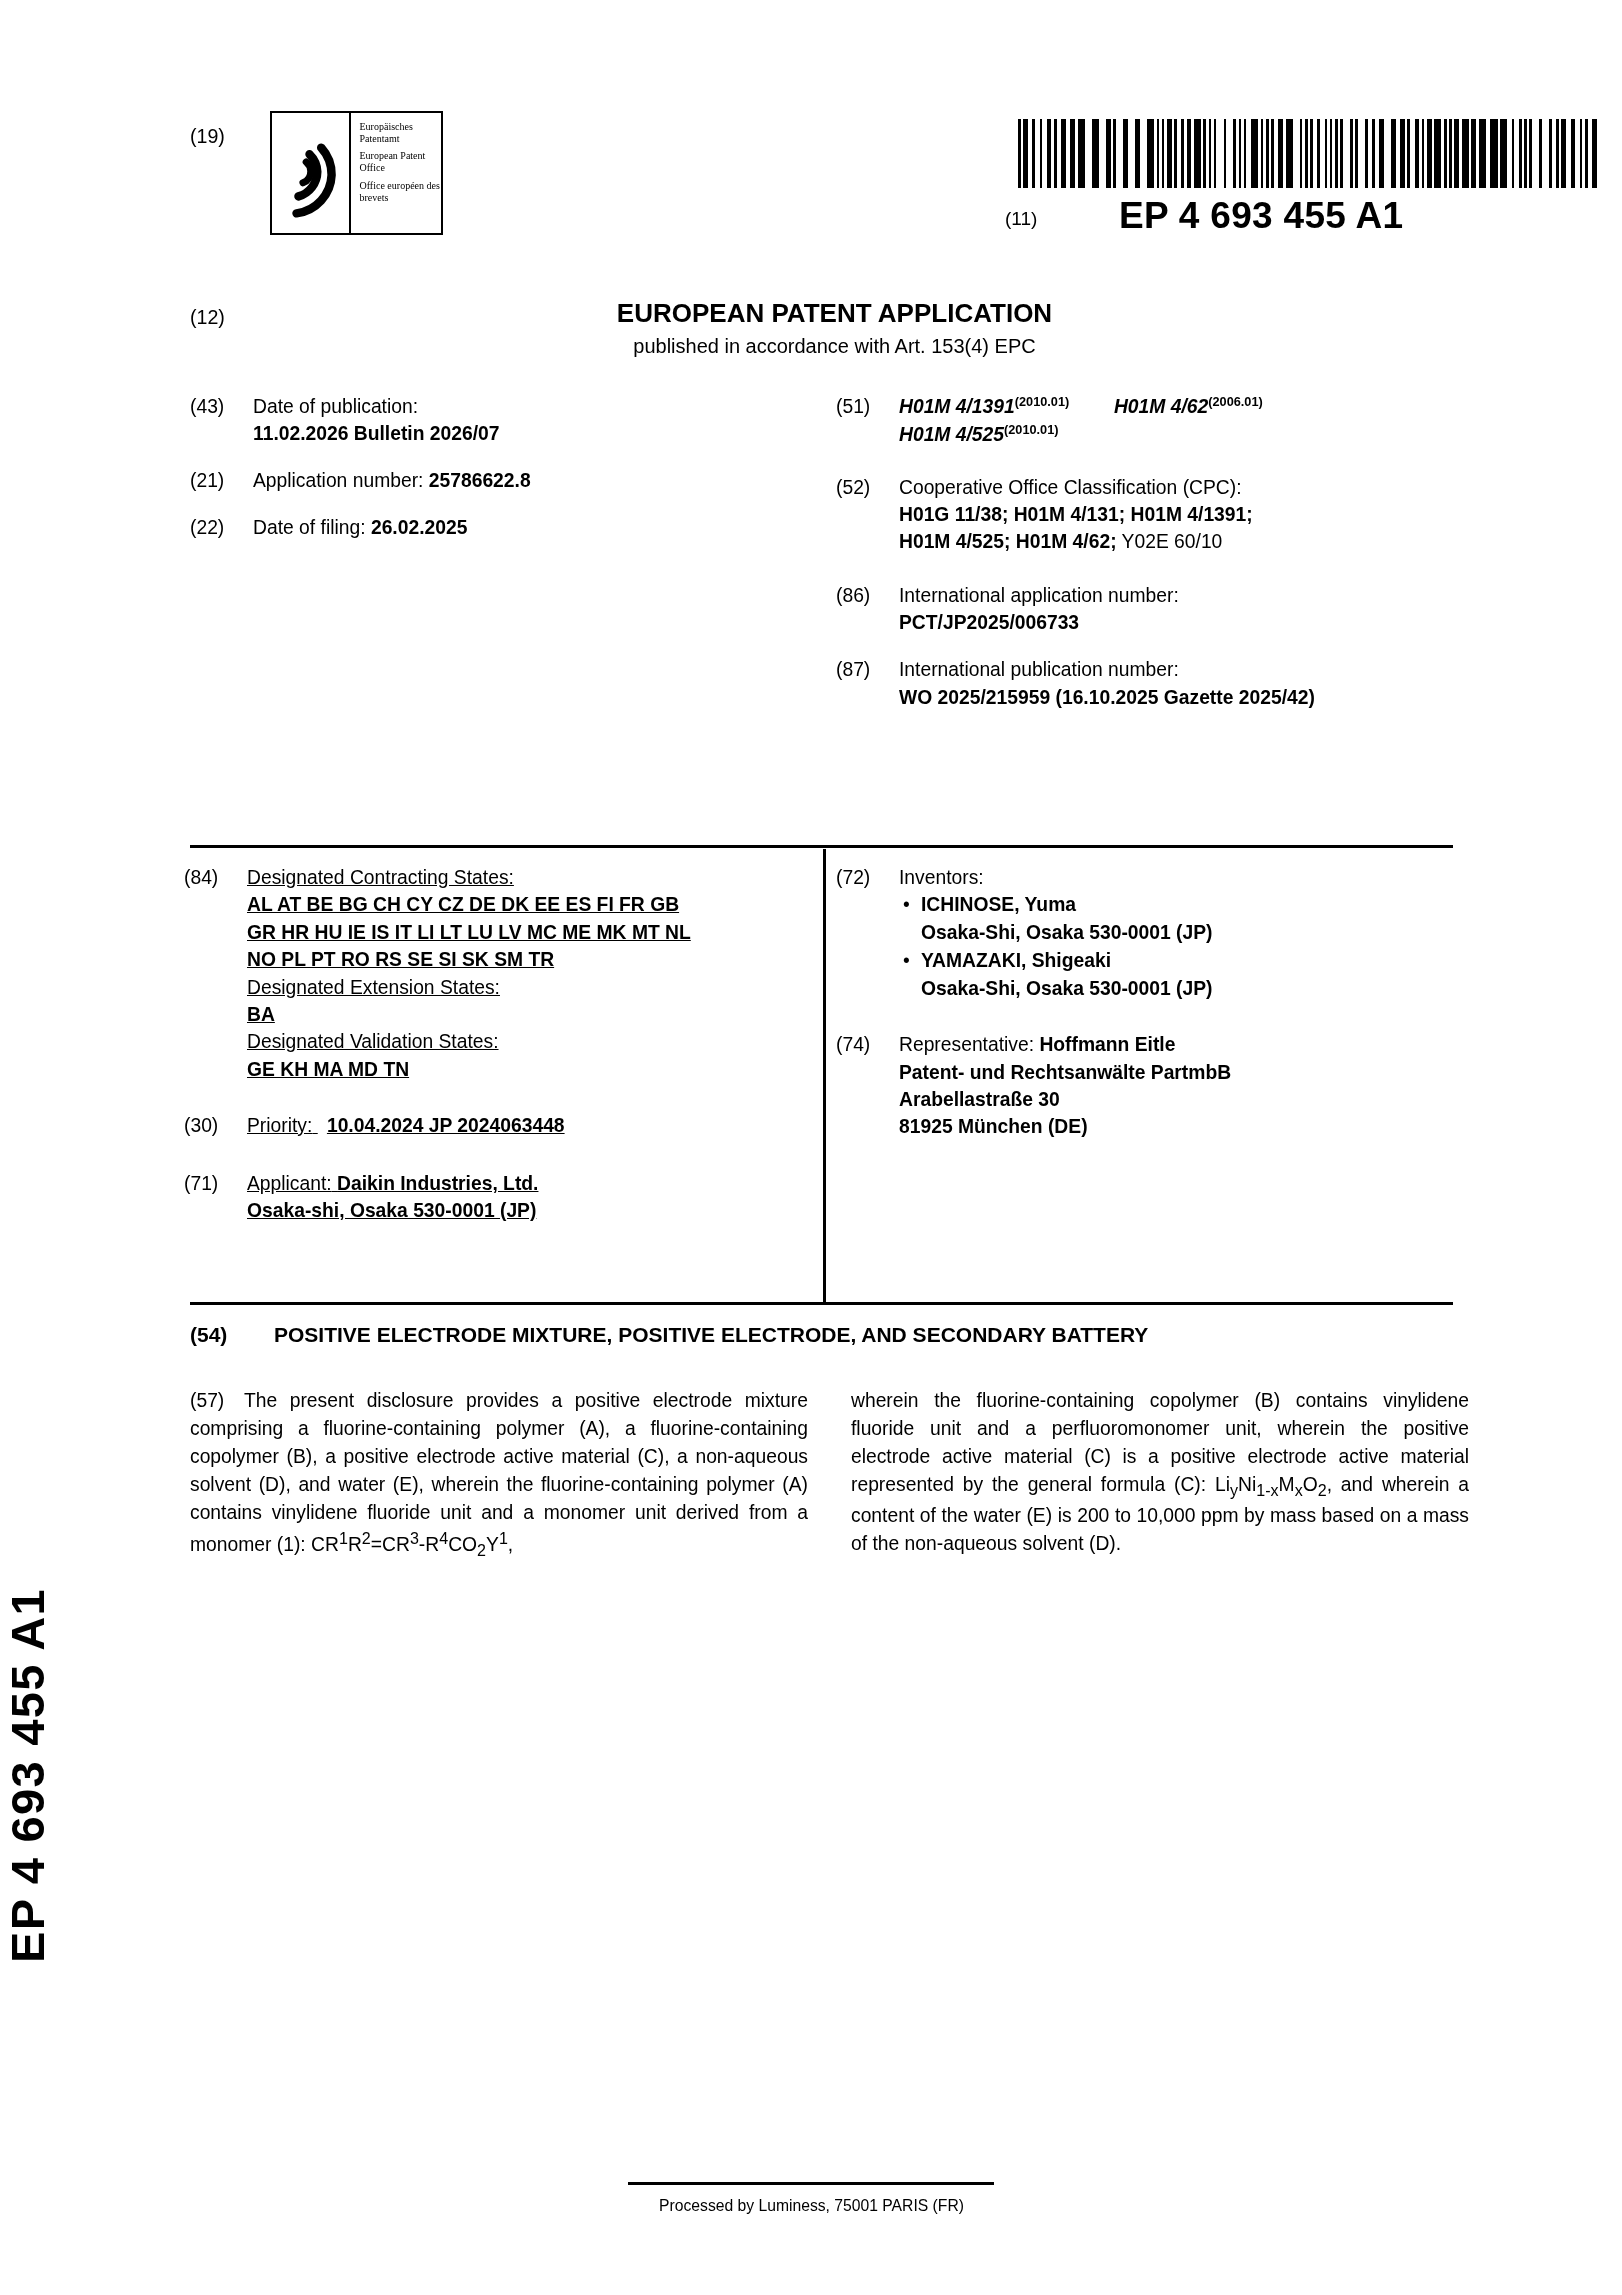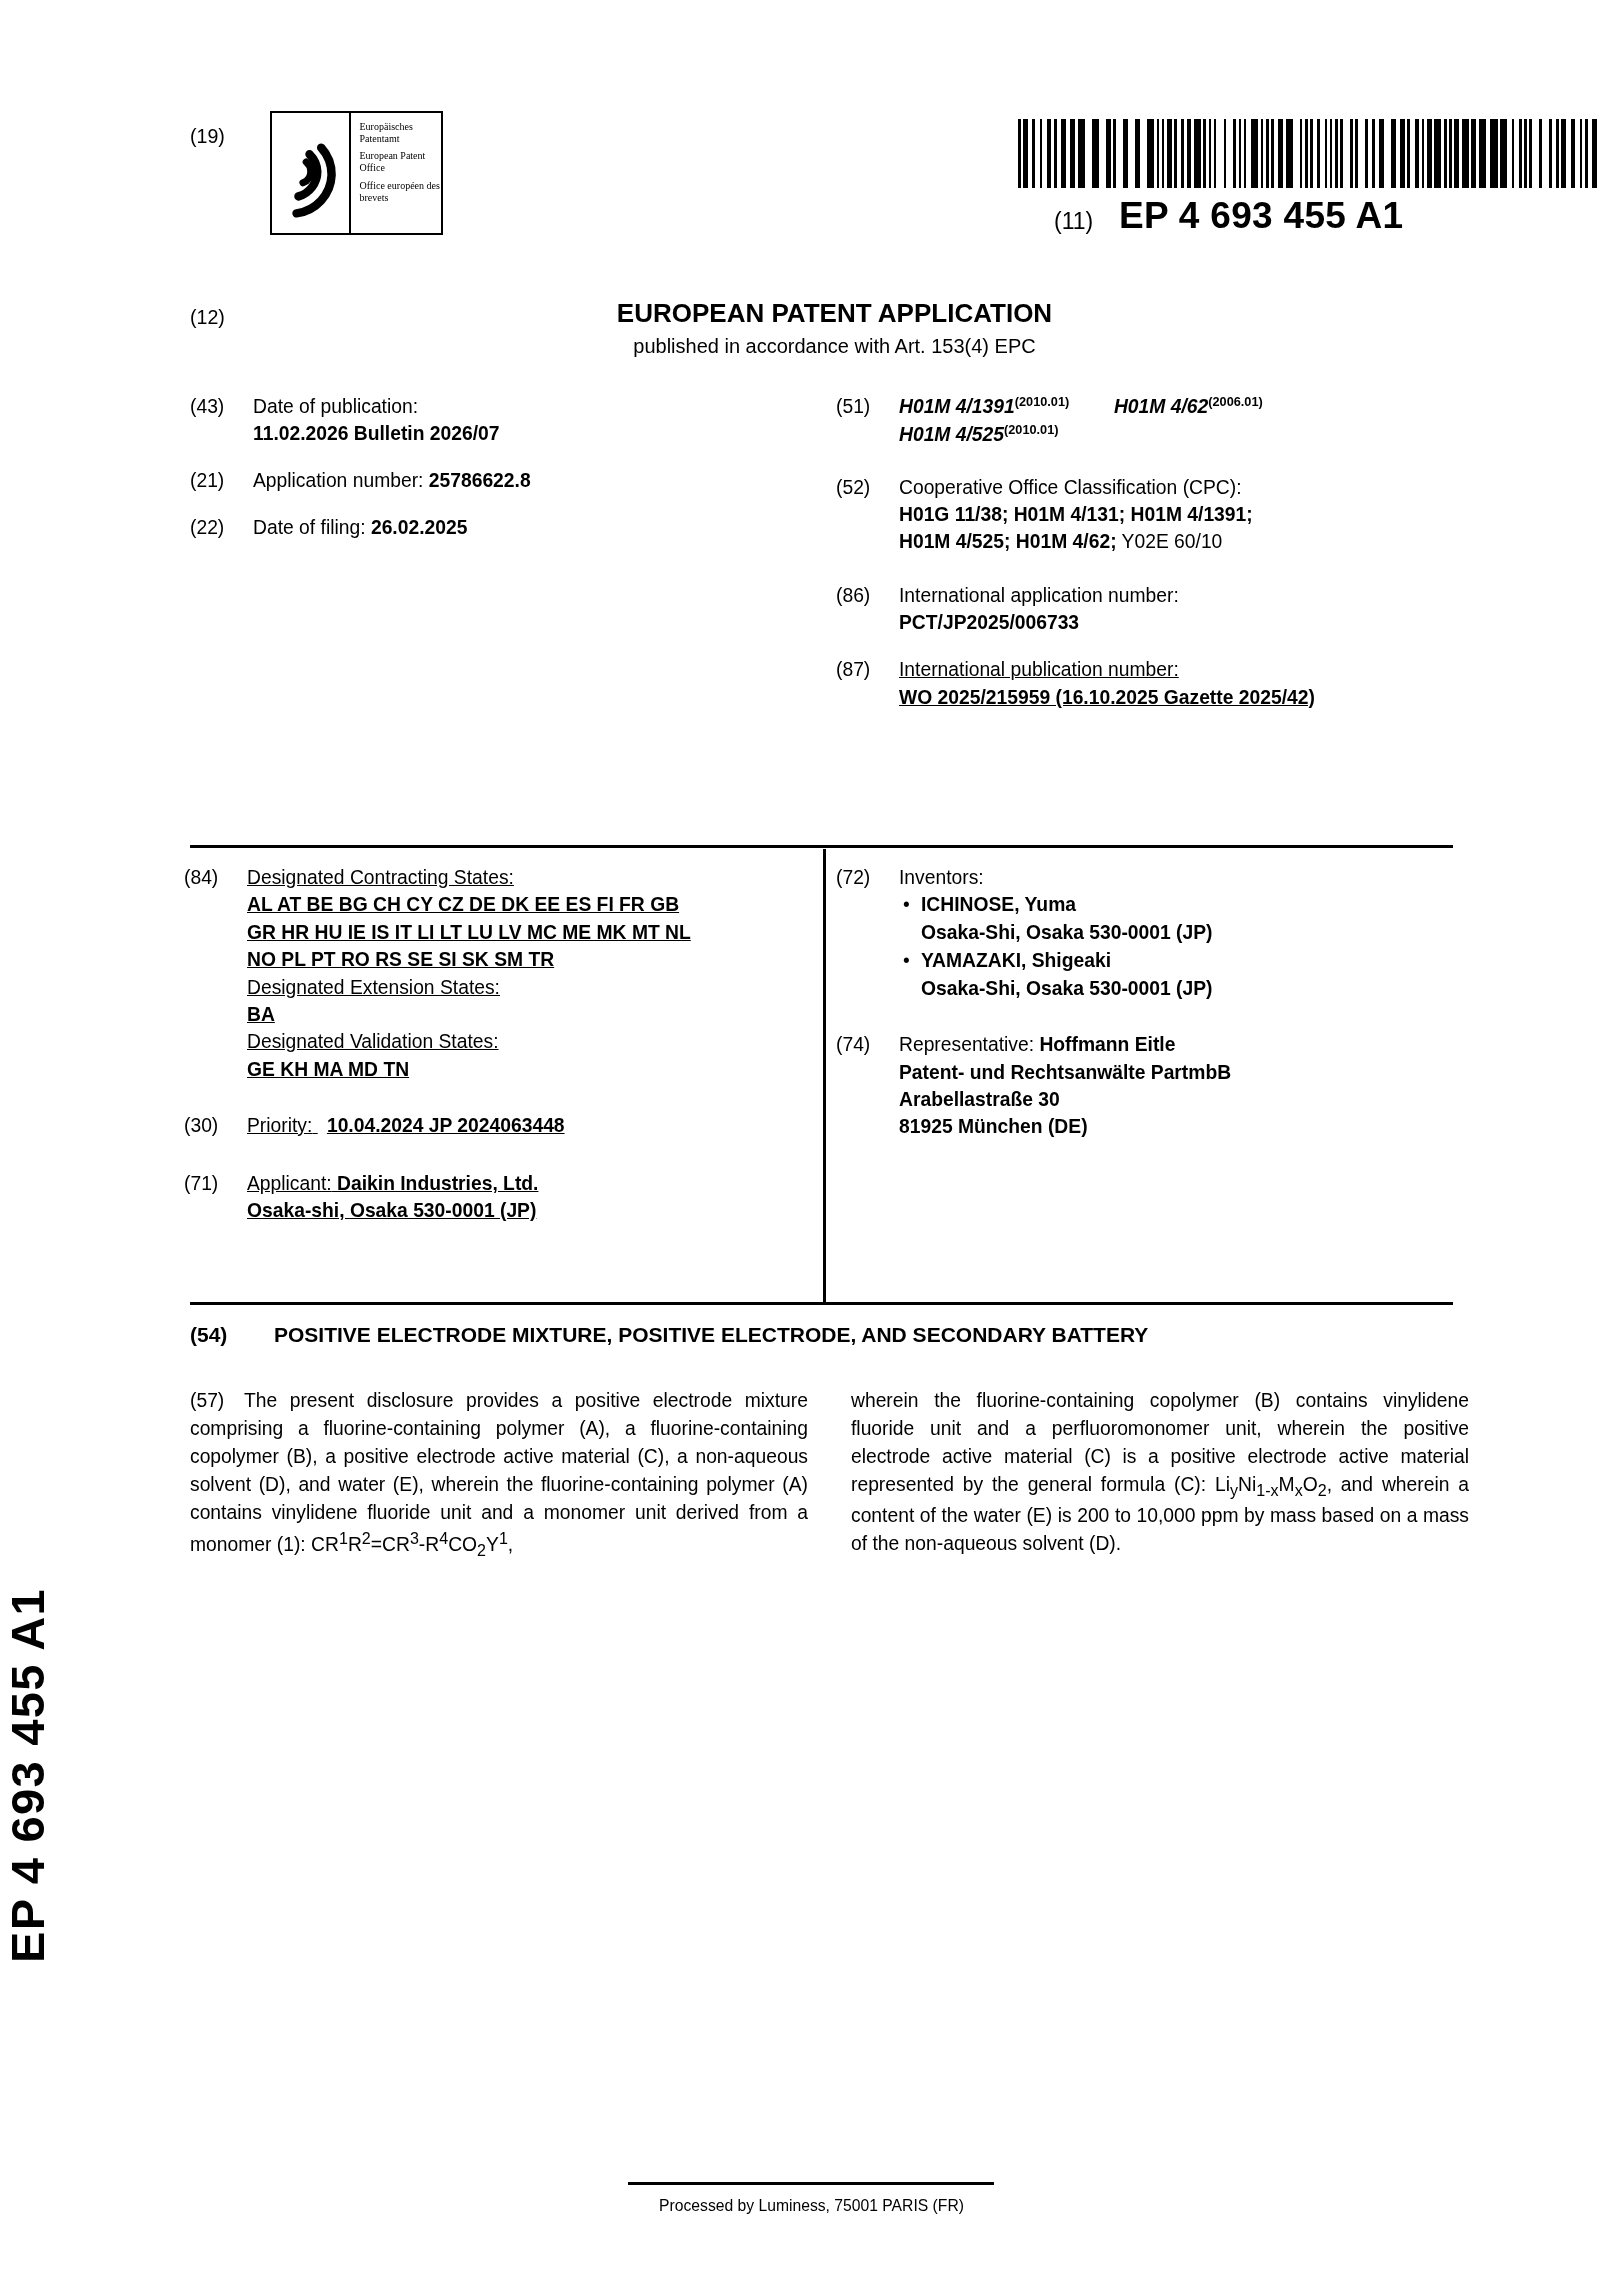--- a/index.html
+++ b/index.html
@@ -83,23 +83,23 @@
     left: 828px;
     top: 7.9px;
     height: 69px;
     display: flex;
     align-items: stretch;
   }
   .barcode i { display: block; background: #000; height: 100%; }
 
   .inid-11 {
     position: absolute;
-    left: 864px;
+    left: 815px;
     top: 97px;
-    font-size: 23px;
+    font-size: 19px;
     text-align: center;
   }
   .pubnum {
     position: absolute;
     left: 929px;
     top: 84px;
     font-size: 37px;
     font-weight: bold;
     letter-spacing: 0.3px;
     white-space: nowrap;
@@ -463,21 +463,21 @@
     </div>
 
     <div class="field" style="margin-top:26px;">
       <span class="inid">(86)</span>
       <div class="body">
         <div>International application number:</div>
         <div class="b">PCT/JP2025/006733</div>
       </div>
     </div>
 
-    <div class="field" style="text-decoration:underline;">
+    <div class="field" style="">
       <span class="inid">(87)</span>
       <div class="body">
         <div>International publication number:</div>
         <div class="b">WO 2025/215959 (16.10.2025 Gazette 2025/42)</div>
       </div>
     </div>
 
   </div>
 
   <div class="rule r1"></div>

